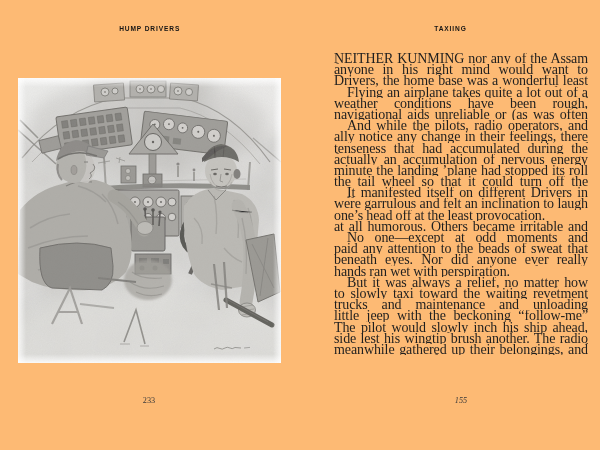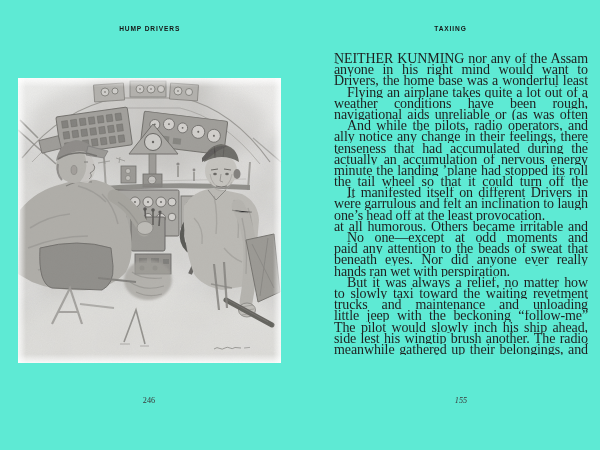--- a/index.html
+++ b/index.html
@@ -1,20 +1,20 @@
 <!DOCTYPE html>
 <html><head>
 <meta charset="utf-8">
 <style>
   html,body{margin:0;padding:0;}
   body{
     width:600px;height:450px;overflow:hidden;background:#ffffff;
     font-family:"Liberation Serif", serif;color:#1f1f1f;
   }
-  .spread{position:relative;width:600px;height:450px;background:#5eead4;}
+  .spread{position:relative;width:600px;height:450px;background:#fdba74;}
   .page{position:absolute;top:0;height:450px;width:300px;}
   .page-left{left:0;}
   .page-right{left:300px;}
 
   .running-head{
     position:absolute;top:24px;left:0;width:100%;text-align:center;
     font-family:"Liberation Sans", sans-serif;font-weight:700;
     font-size:7.5px;color:#141414;letter-spacing:1px;
   }
   .running-head span{display:inline-block;transform:scaleX(.88);transform-origin:center;}
@@ -374,21 +374,21 @@
 
         <rect width="263" height="285" fill="#ffffff" opacity="0.14"></rect>
         <rect width="263" height="285" filter="url(#grain)" opacity="0.75"></rect>
         <rect x="0" y="0" width="263" height="9" fill="url(#fT)"></rect>
         <rect x="0" y="276" width="263" height="9" fill="url(#fB)"></rect>
         <rect x="0" y="0" width="8" height="285" fill="url(#fL)"></rect>
         <rect x="255" y="0" width="8" height="285" fill="url(#fR)"></rect>
       </svg>
     </figure>
 
-    <div class="folio folio-left">246</div>
+    <div class="folio folio-left">233</div>
   </section>
 
   <section class="page page-right">
     <div class="running-head">
       <span>TAXIING</span>
     </div>
 
     <div class="body-text">
         <div class="para">
           <div class="line first">NEITHER KUNMING nor any of the Assam fields were places that</div>

